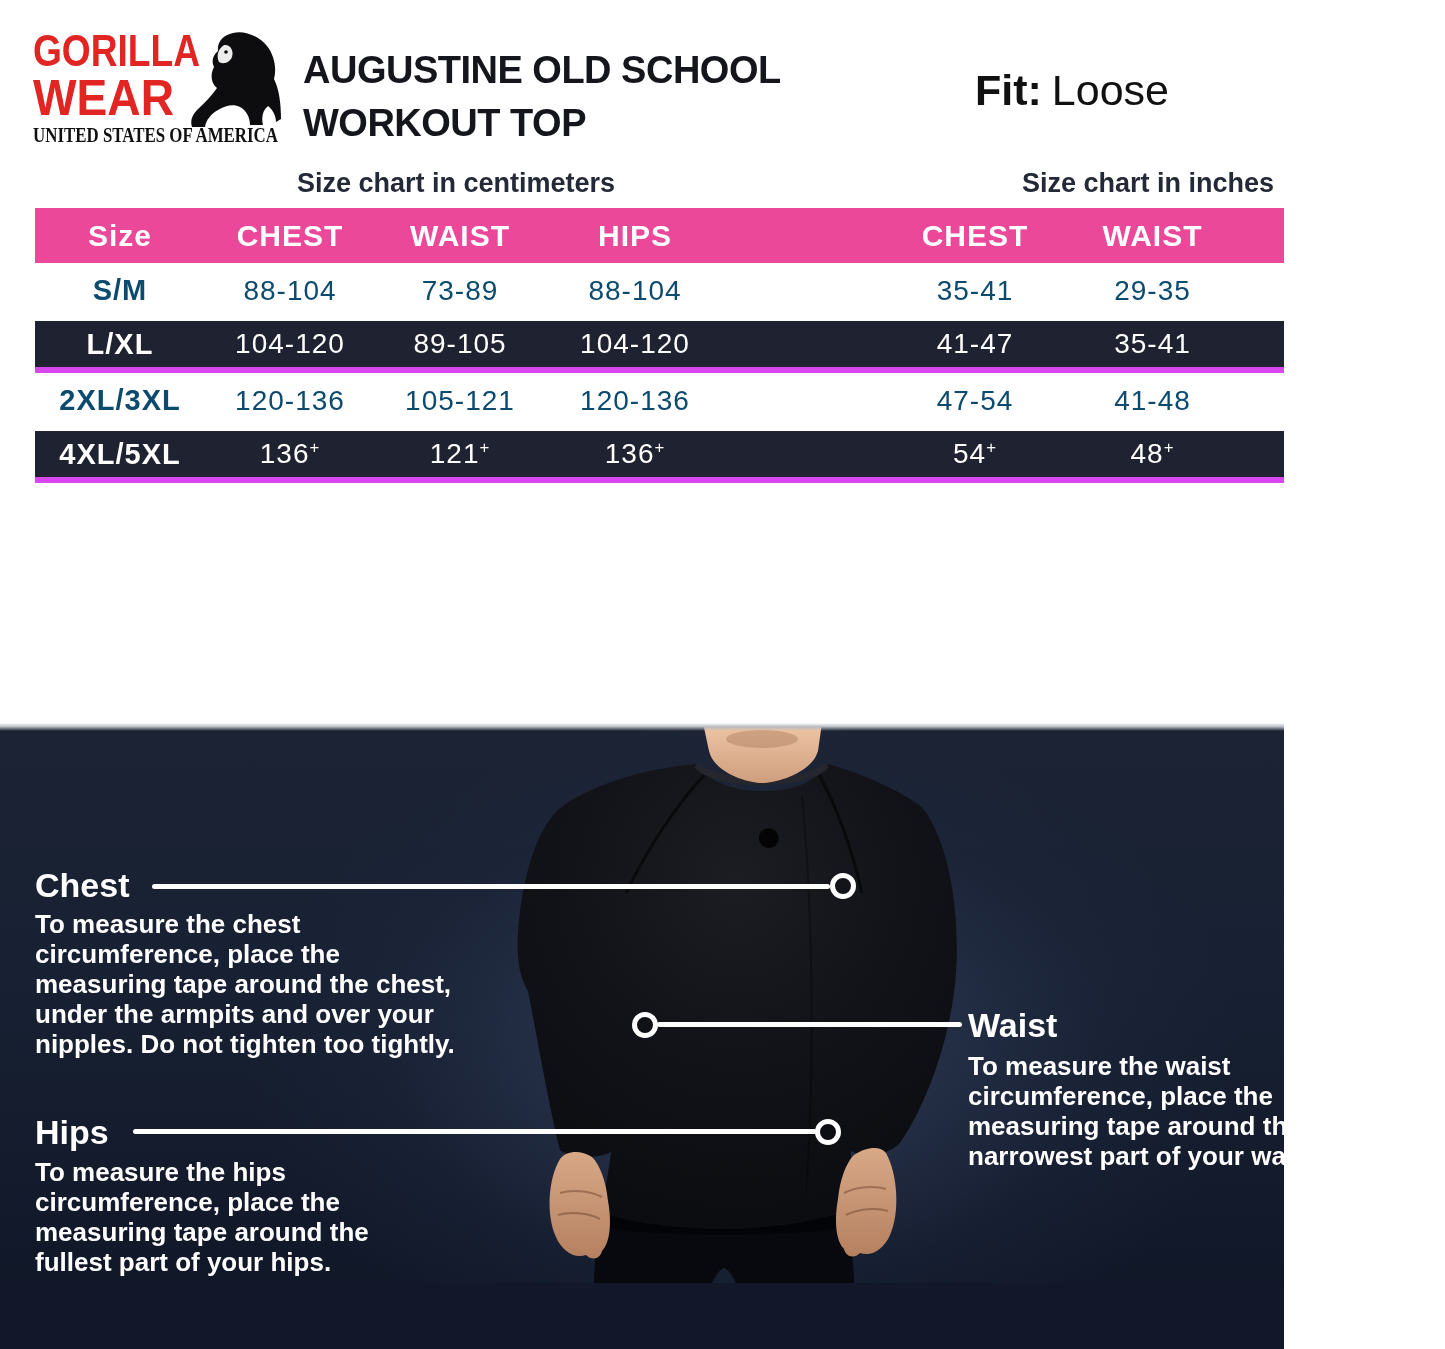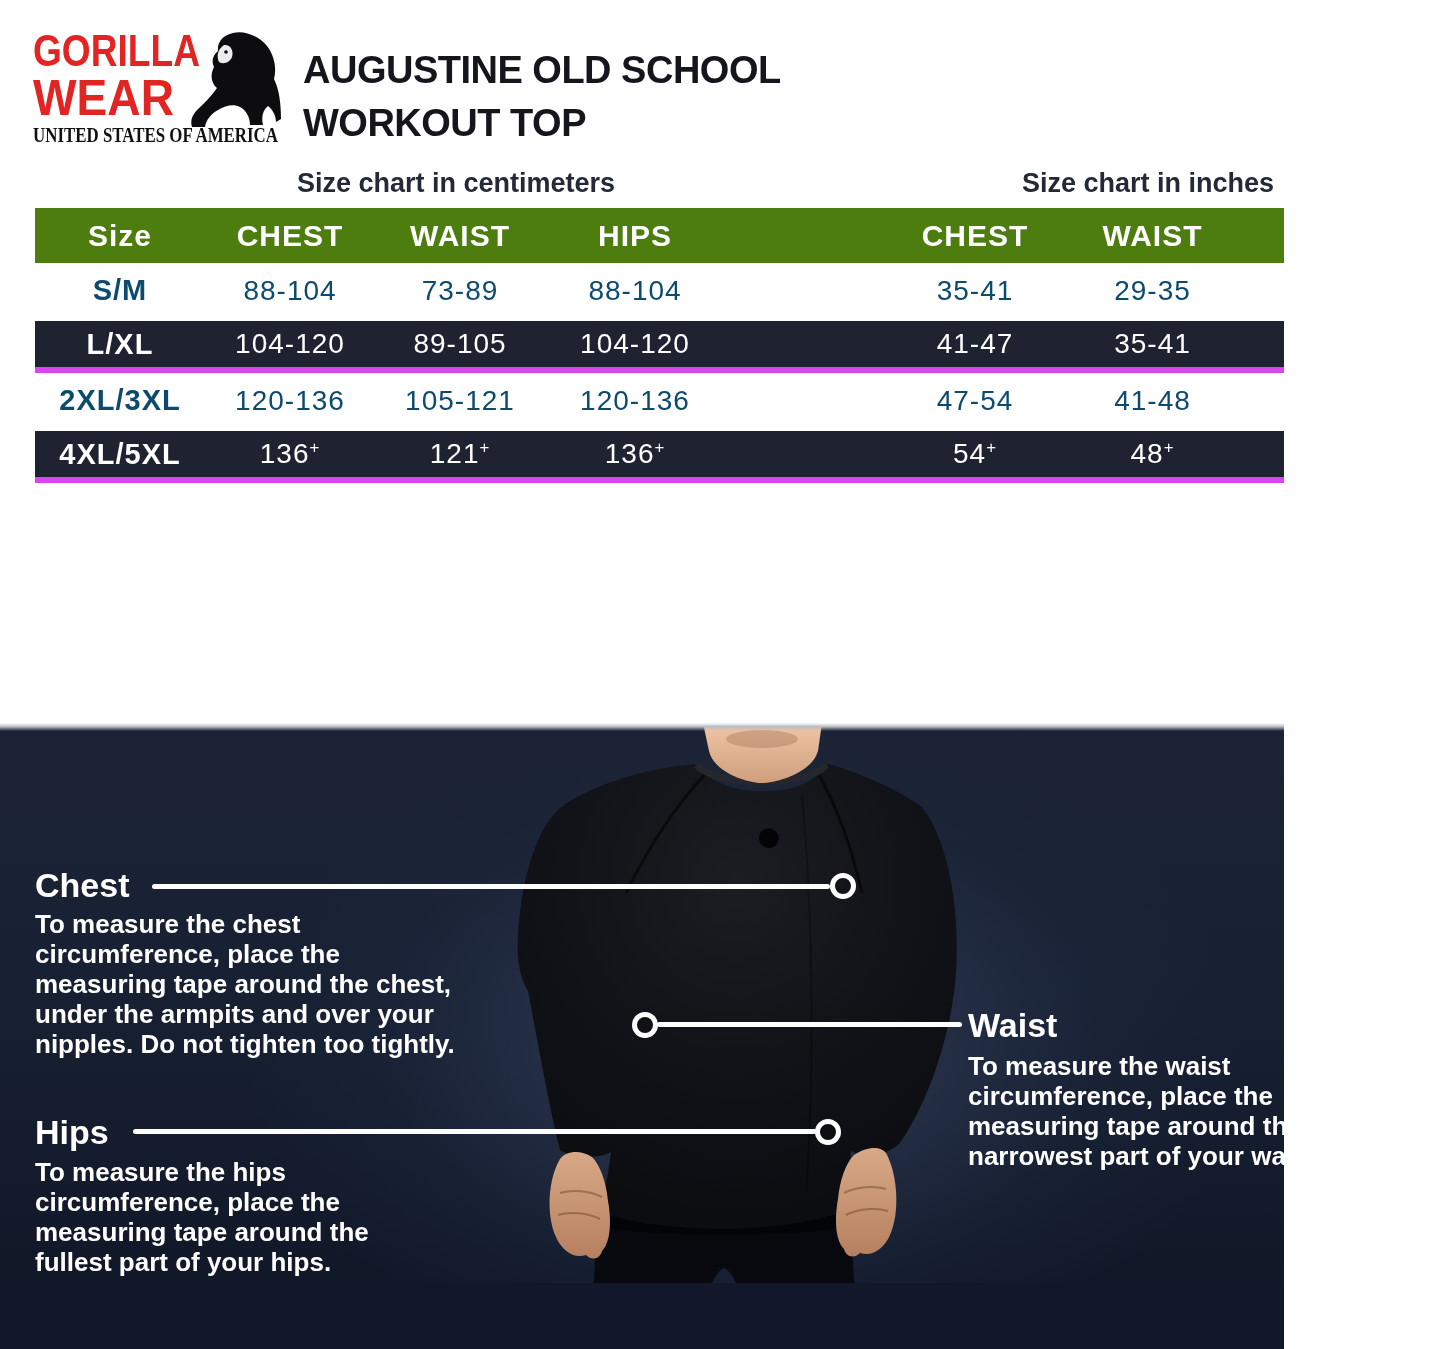--- a/index.html
+++ b/index.html
@@ -16,21 +16,21 @@
 
   .chart-title{position:absolute;top:168px;color:#242938;font-size:27px;font-weight:700;}
   .chart-title.cm{left:297px;}
   .chart-title.inch{left:1022px;}
 
   
   .size-table{position:absolute;left:35px;top:208px;width:1375px;}
   .trow{display:grid;grid-template-columns:170px 170px 170px 180px 160px 180px 175px 170px;
         height:55px;align-items:center;box-sizing:border-box;}
   .trow.dark{background:#1f2230;color:#ffffff;border-top:3px solid #fff;border-bottom:6px solid #d946ef;}
-  .trow.head{background:#4d7c0f;color:#ffffff;border:none;}
+  .trow.head{background:#ec4899;color:#ffffff;border:none;}
   .trow.light{background:#ffffff;color:#0c4a6e;}
   .tcell{text-align:center;font-size:28px;letter-spacing:1px;font-weight:400;}
   .tcell.lbl{font-weight:700;font-size:29px;}
   .trow.head .tcell{font-weight:700;font-size:30px;letter-spacing:1px;}
   .tcell sup{font-size:60%;vertical-align:super;}
 
   
   .measure{position:absolute;left:0;top:723px;width:1445px;height:626px;overflow:hidden;
     background:
       radial-gradient(ellipse 140% 130% at 50% 42%, rgba(0,0,0,0) 50%, rgba(5,8,16,0.55) 100%),
@@ -63,20 +63,23 @@
         C251,73 249,59 244,49 C247,38 244,25 237,16 C228,5 213,0 203,3 Z"></path>
       <path fill="#ffffff" opacity="0.92" d="M194,15 C188,19 186,26 189,32 C194,35 200,32 202,27 C204,20 200,14 194,15 Z"></path>
       <circle cx="196" cy="22" r="1.8" fill="#0d0d0f"></circle>
     </g>
     <text x="3" y="112" font-family="Liberation Serif, serif" font-weight="bold" font-size="20" fill="#101010" textLength="245" lengthAdjust="spacingAndGlyphs">UNITED STATES OF AMERICA</text>
   </svg>
 
   <div class="title">
     <div>AUGUSTINE OLD SCHOOL</div>
     <div>WORKOUT TOP</div>
+  </div>
+  <div class="fit">
+    <span class="fit-label">Fit:</span><span class="fit-value">Loose</span>
   </div>
 
   <div class="chart-title inch">Size chart in inches</div>
   <div class="chart-title cm">Size chart in centimeters</div>
 
   <div class="size-table">
     <div class="trow head">
       <div class="tcell">Size</div>
       <div class="tcell">CHEST</div>
       <div class="tcell">WAIST</div>

